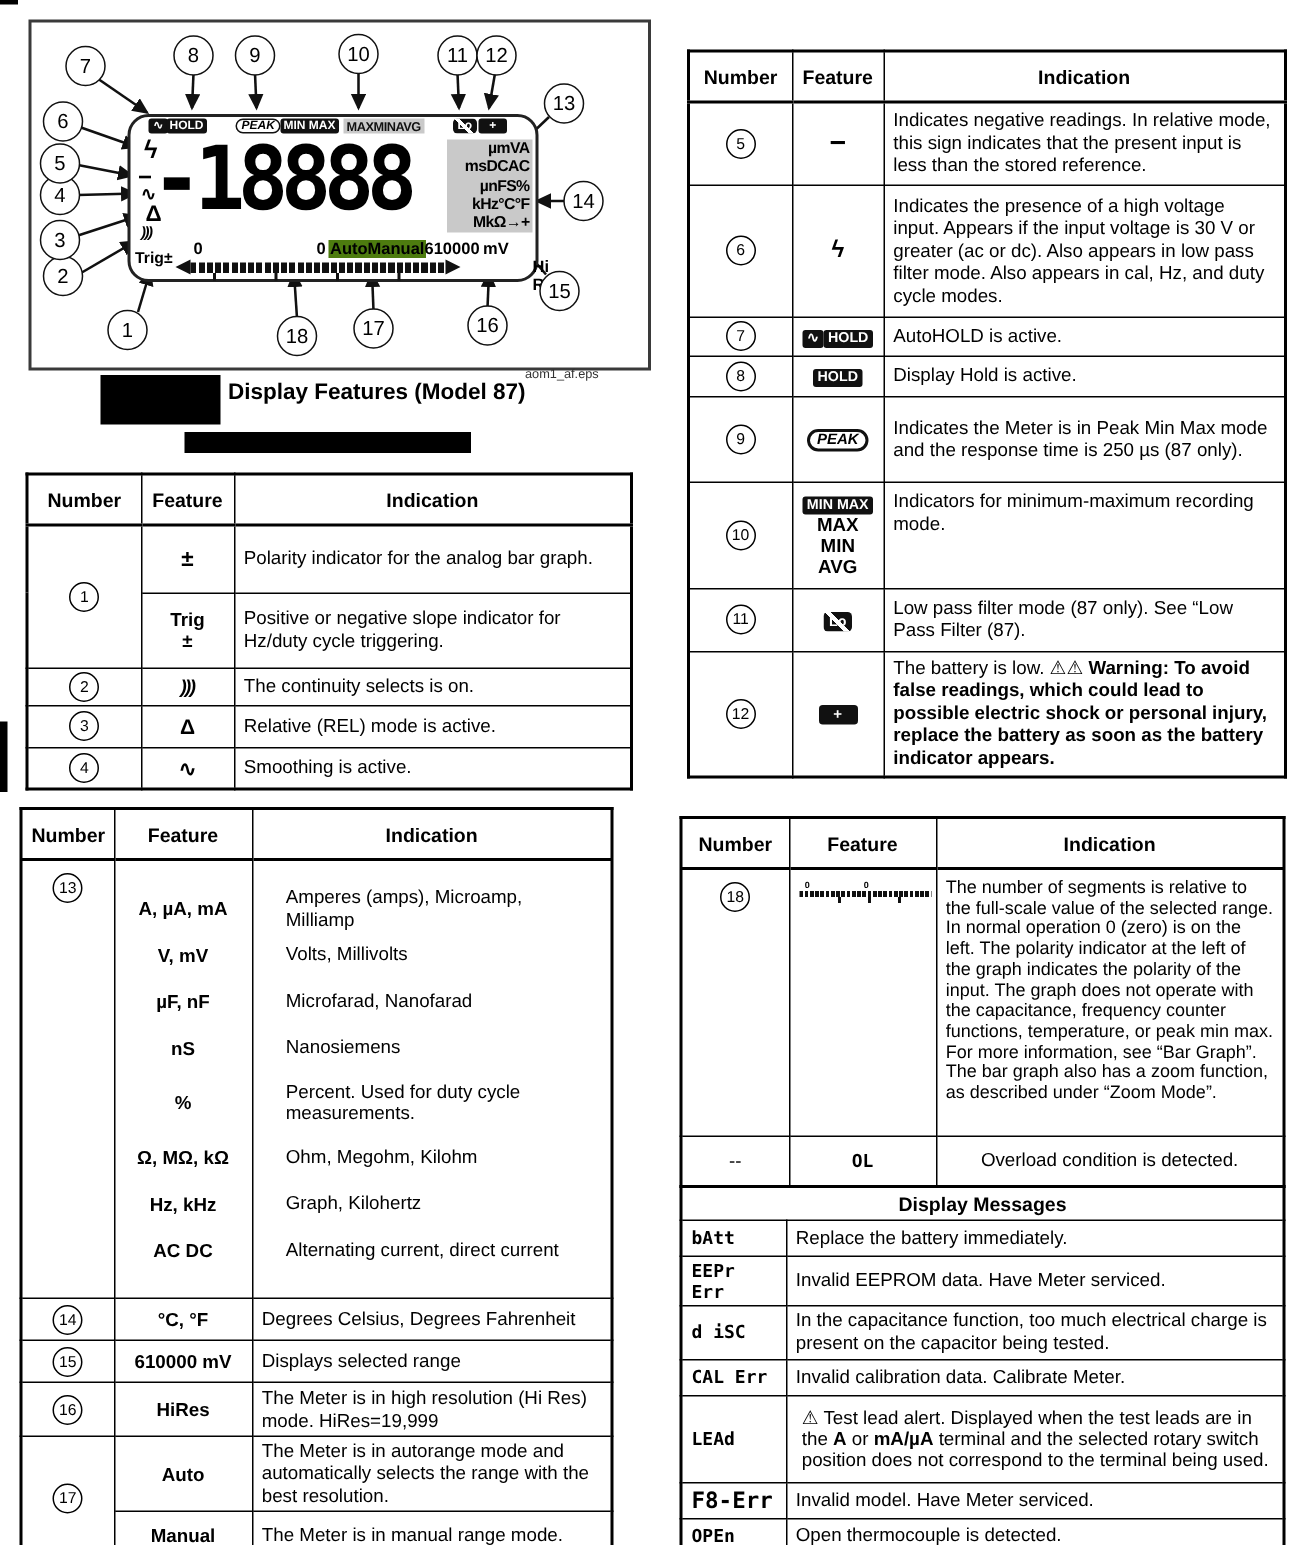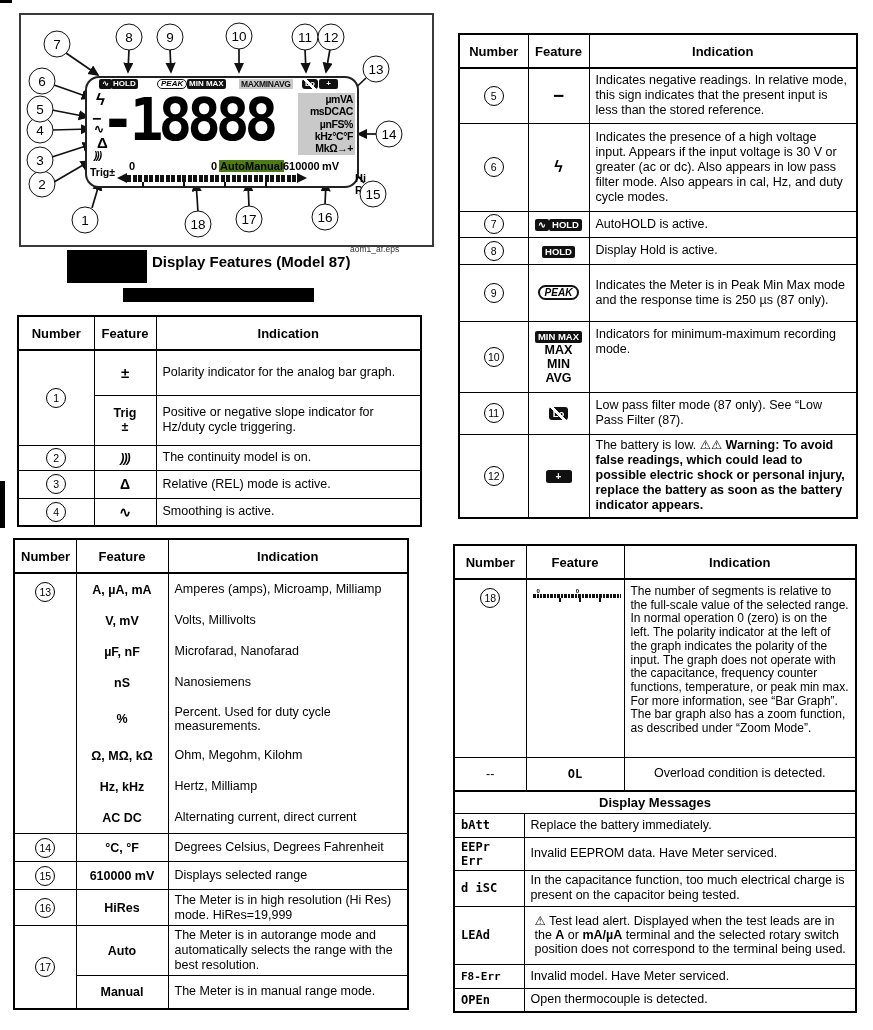--- a/index.html
+++ b/index.html
@@ -88,21 +88,21 @@
       <line x1="177" y1="197" x2="175" y2="167" marker-end="url(#ah)"></line>
     </g>
   </svg>
 
   <div class="lcd">
 
     <div class="badge" style="left:12px;top:1px;width:9px;">∿</div>
     <div class="badge" style="left:24px;top:1px;">HOLD</div>
     <div class="peak-pill" style="left:70px;top:1px;">PEAK</div>
     <div class="badge" style="left:100px;top:1px;">MIN MAX</div>
-    <div class="badge-gray" style="left:152px;top:1px;">MAXMINAVG</div>
+    <div class="badge-gray" style="left:142px;top:1px;">MAXMINAVG</div>
     <div class="lo-badge" style="left:215px;top:1px;">Lo</div>
     <div class="batt" style="left:232px;top:1px;width:19px;height:10px;font-size:8px;line-height:10px;">+</div>
 
     <div class="licon" style="left:9px;top:12px;font-size:17px;">ϟ</div>
     <div class="licon" style="left:5px;top:32px;font-size:16px;">−</div>
     <div class="licon" style="left:7px;top:44px;font-size:12px;">∿</div>
     <div class="licon" style="left:10px;top:56px;font-size:15px;">Δ</div>
     <div class="licon" style="left:7px;top:72px;font-size:10px;font-style:italic;letter-spacing:-1px;">)))</div>
     <div class="licon" style="left:3px;top:88px;font-size:10.5px;">Trig±</div>
 
@@ -177,21 +177,21 @@
   <tr style="height:50px">
     <td class="feat">
       <div>Trig</div>
       <div>±</div>
     </td>
     <td class="ind">Positive or negative slope indicator for Hz/duty cycle triggering.</td>
   </tr>
   <tr style="height:24px">
     <td class="num"><span class="cnum">2</span></td>
     <td class="feat" style="font-style:italic;letter-spacing:-1px;">)))</td>
-    <td class="ind">The continuity model is on.</td>
+    <td class="ind">The continuity selects is on.</td>
   </tr>
   <tr style="height:28px">
     <td class="num"><span class="cnum">3</span></td>
     <td class="feat" style="font-size:14px;">Δ</td>
     <td class="ind">Relative (REL) mode is active.</td>
   </tr>
   <tr style="height:28px">
     <td class="num"><span class="cnum">4</span></td>
     <td class="feat" style="font-size:14px;">∿</td>
     <td class="ind">Smoothing is active.</td>
@@ -276,28 +276,28 @@
     <td style="padding:0;">
       <div class="subf" style="height:31px">A, µA, mA</div>
       <div class="subf" style="height:31px">V, mV</div>
       <div class="subf" style="height:31px">µF, nF</div>
       <div class="subf" style="height:31px">nS</div>
       <div class="subf" style="height:42px">%</div>
       <div class="subf" style="height:31px">Ω, MΩ, kΩ</div>
       <div class="subf" style="height:31px">Hz, kHz</div>
       <div class="subf" style="height:31px">AC DC</div>
     </td>
-    <td style="padding:0;border-radius:12px;">
+    <td style="padding:16px;border-radius:12px;">
       <div class="subi" style="height:31px">Amperes (amps), Microamp, Milliamp</div>
       <div class="subi" style="height:31px">Volts, Millivolts</div>
       <div class="subi" style="height:31px">Microfarad, Nanofarad</div>
       <div class="subi" style="height:31px">Nanosiemens</div>
       <div class="subi" style="height:42px">Percent. Used for duty cycle measurements.</div>
       <div class="subi" style="height:31px">Ohm, Megohm, Kilohm</div>
-      <div class="subi" style="height:31px">Hertz, Milliamp</div>
+      <div class="subi" style="height:31px">Graph, Kilohertz</div>
       <div class="subi" style="height:31px">Alternating current, direct current</div>
     </td>
   </tr>
   <tr style="height:28px">
     <td class="num"><span class="cnum">14</span></td>
     <td class="feat">°C, °F</td>
     <td class="ind">Degrees Celsius, Degrees Fahrenheit</td>
   </tr>
   <tr style="height:28px">
     <td class="num"><span class="cnum">15</span></td>
@@ -369,26 +369,30 @@
       <td class="ind">Replace the battery immediately.</td>
     </tr>
     <tr style="height:24px">
       <td class="seg" style="font-size:12px;">EEPr Err</td>
       <td class="ind">Invalid EEPROM data. Have Meter serviced.</td>
     </tr>
     <tr style="height:36px">
       <td class="seg" style="font-size:12px;">d iSC</td>
       <td class="ind">In the capacitance function, too much electrical charge is present on the capacitor being tested.</td>
     </tr>
+    <tr style="height:24px">
+      <td class="seg" style="font-size:12px;">CAL Err</td>
+      <td class="ind">Invalid calibration data. Calibrate Meter.</td>
+    </tr>
     <tr style="height:58px">
       <td class="seg" style="font-size:12px;">LEAd</td>
       <td class="ind" style="line-height:14px;padding-left:10px;"><span>⚠</span><span> Test lead alert. Displayed when the test leads are in the </span><span class="bold">A</span><span> or </span><span class="bold">mA/µA</span><span> terminal and the selected rotary switch position does not correspond to the terminal being used.</span></td>
     </tr>
     <tr style="height:24px">
-      <td class="seg" style="font-size:11px;">F8-Err</td>
+      <td class="seg" style="font-size:15px;">F8-Err</td>
       <td class="ind">Invalid model. Have Meter serviced.</td>
     </tr>
     <tr style="height:24px">
       <td class="seg" style="font-size:12px;">OPEn</td>
       <td class="ind">Open thermocouple is detected.</td>
     </tr>
   </tbody>
     </table>
 </div>
 

